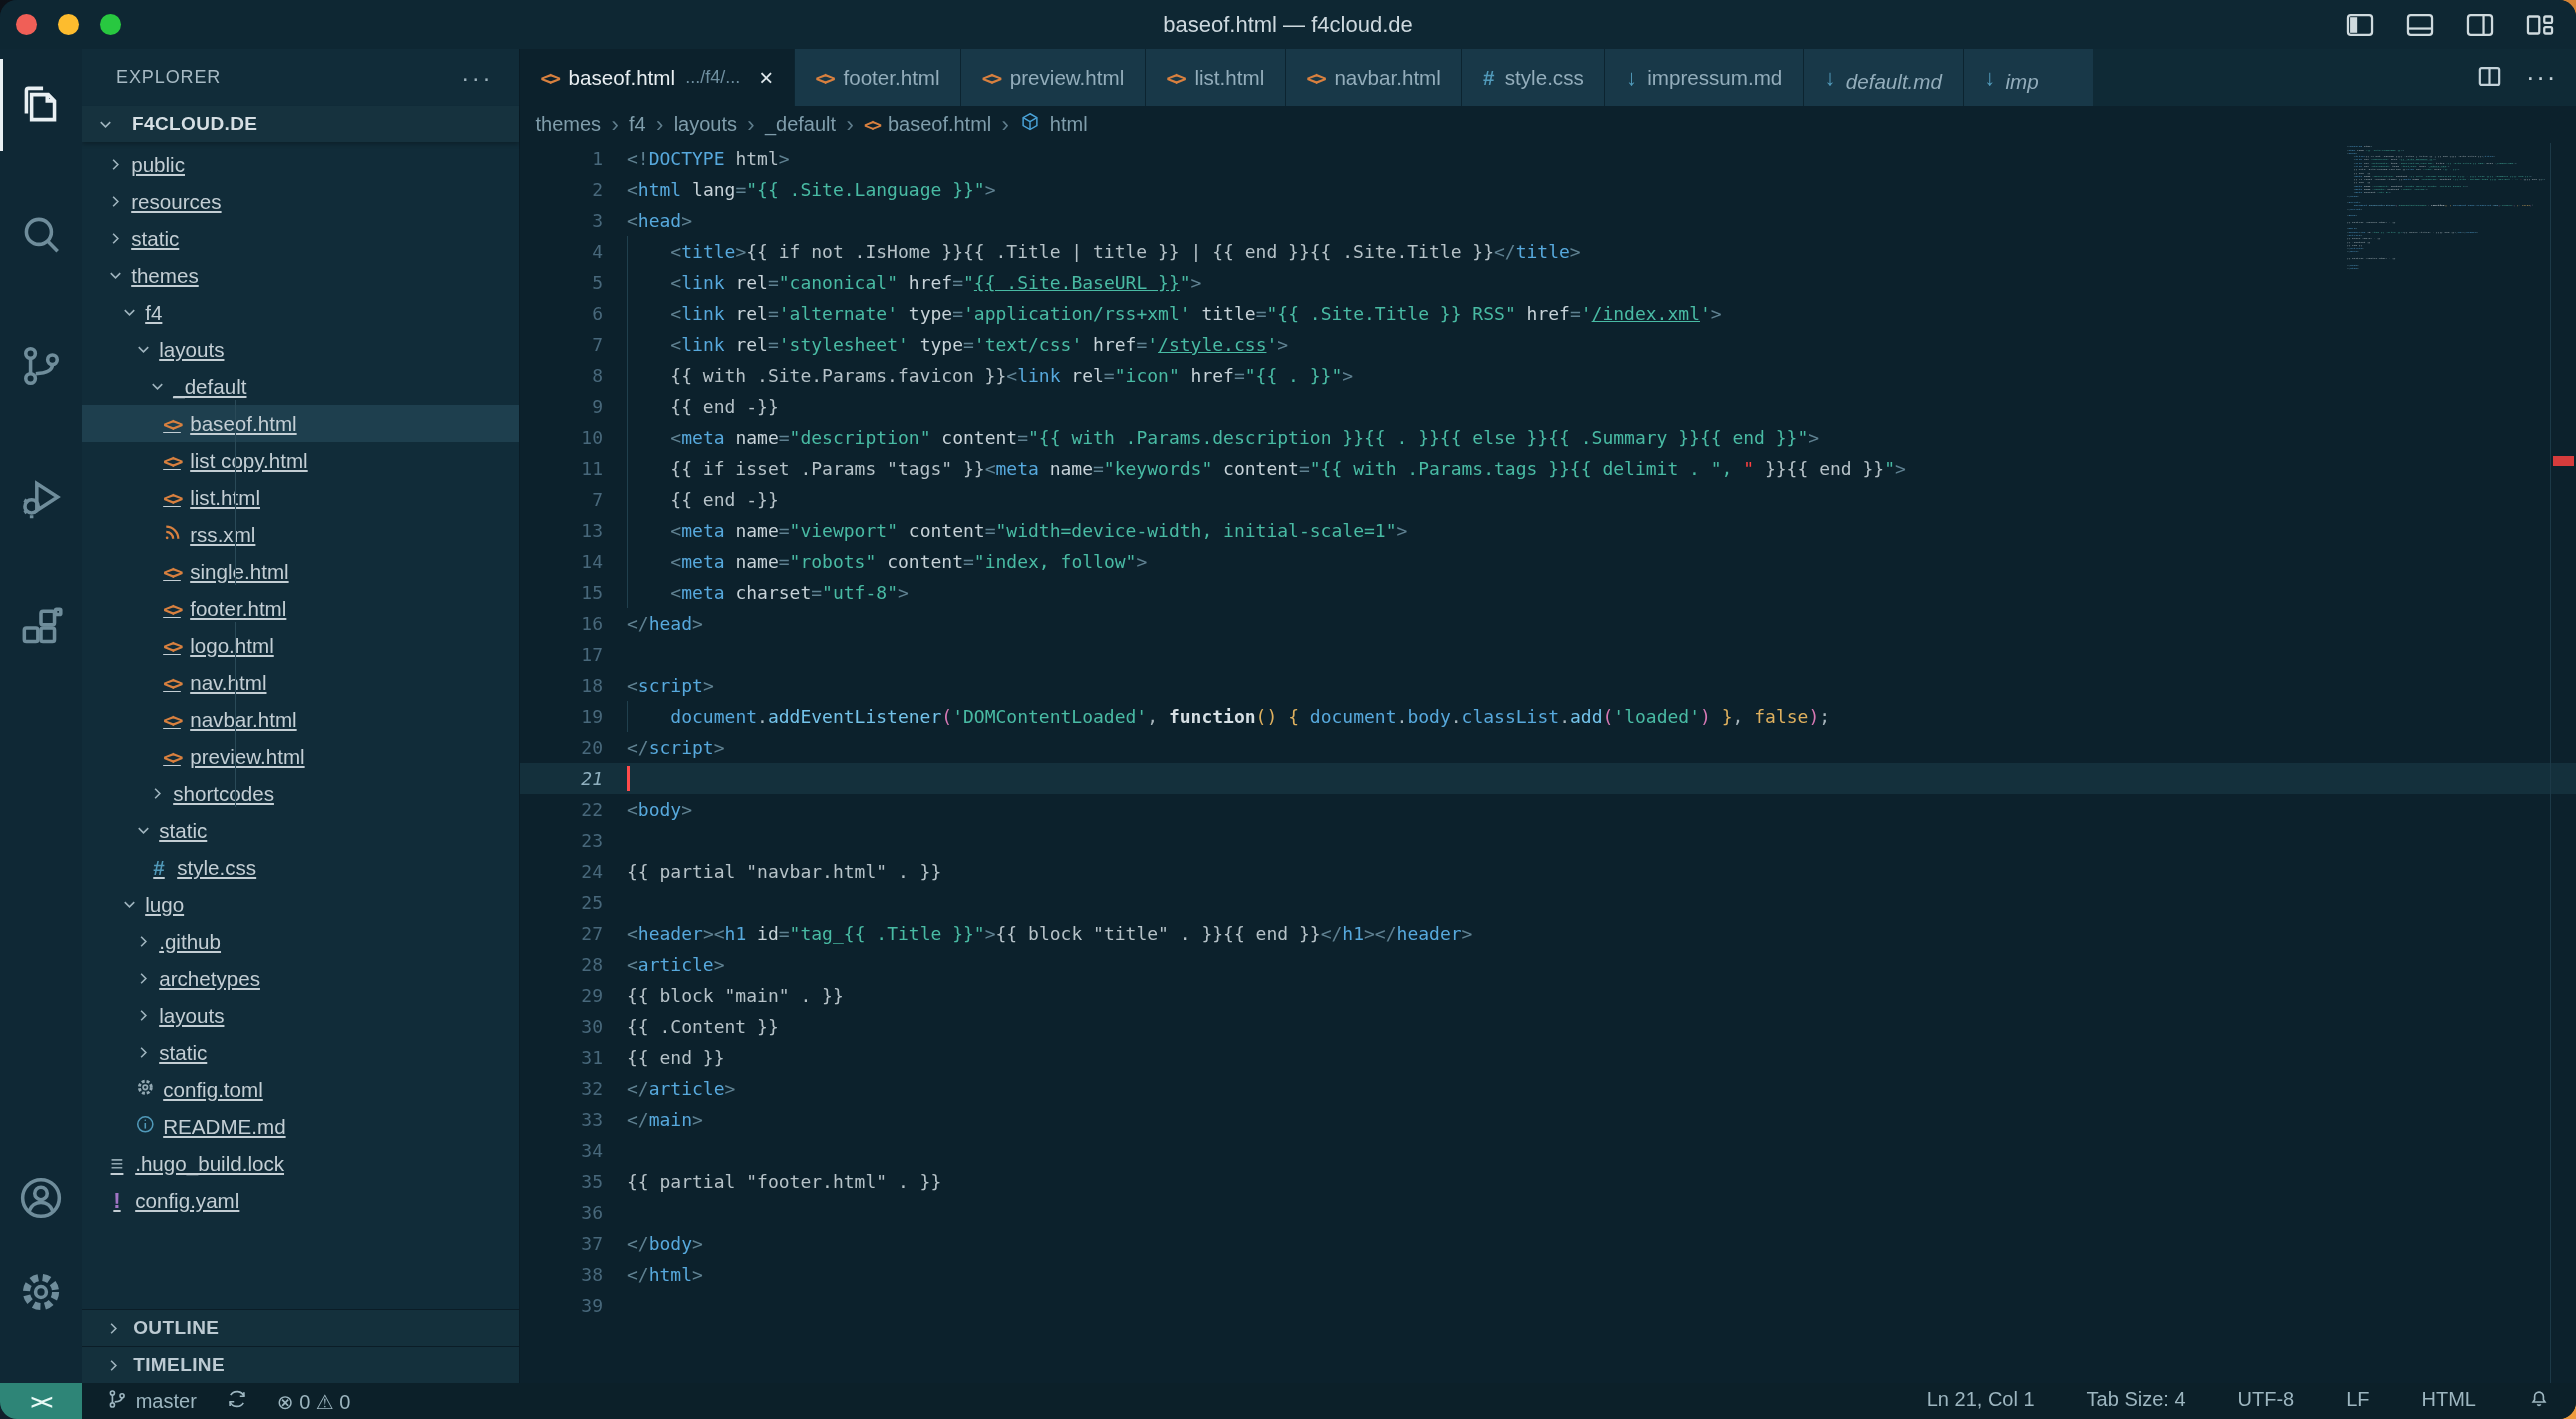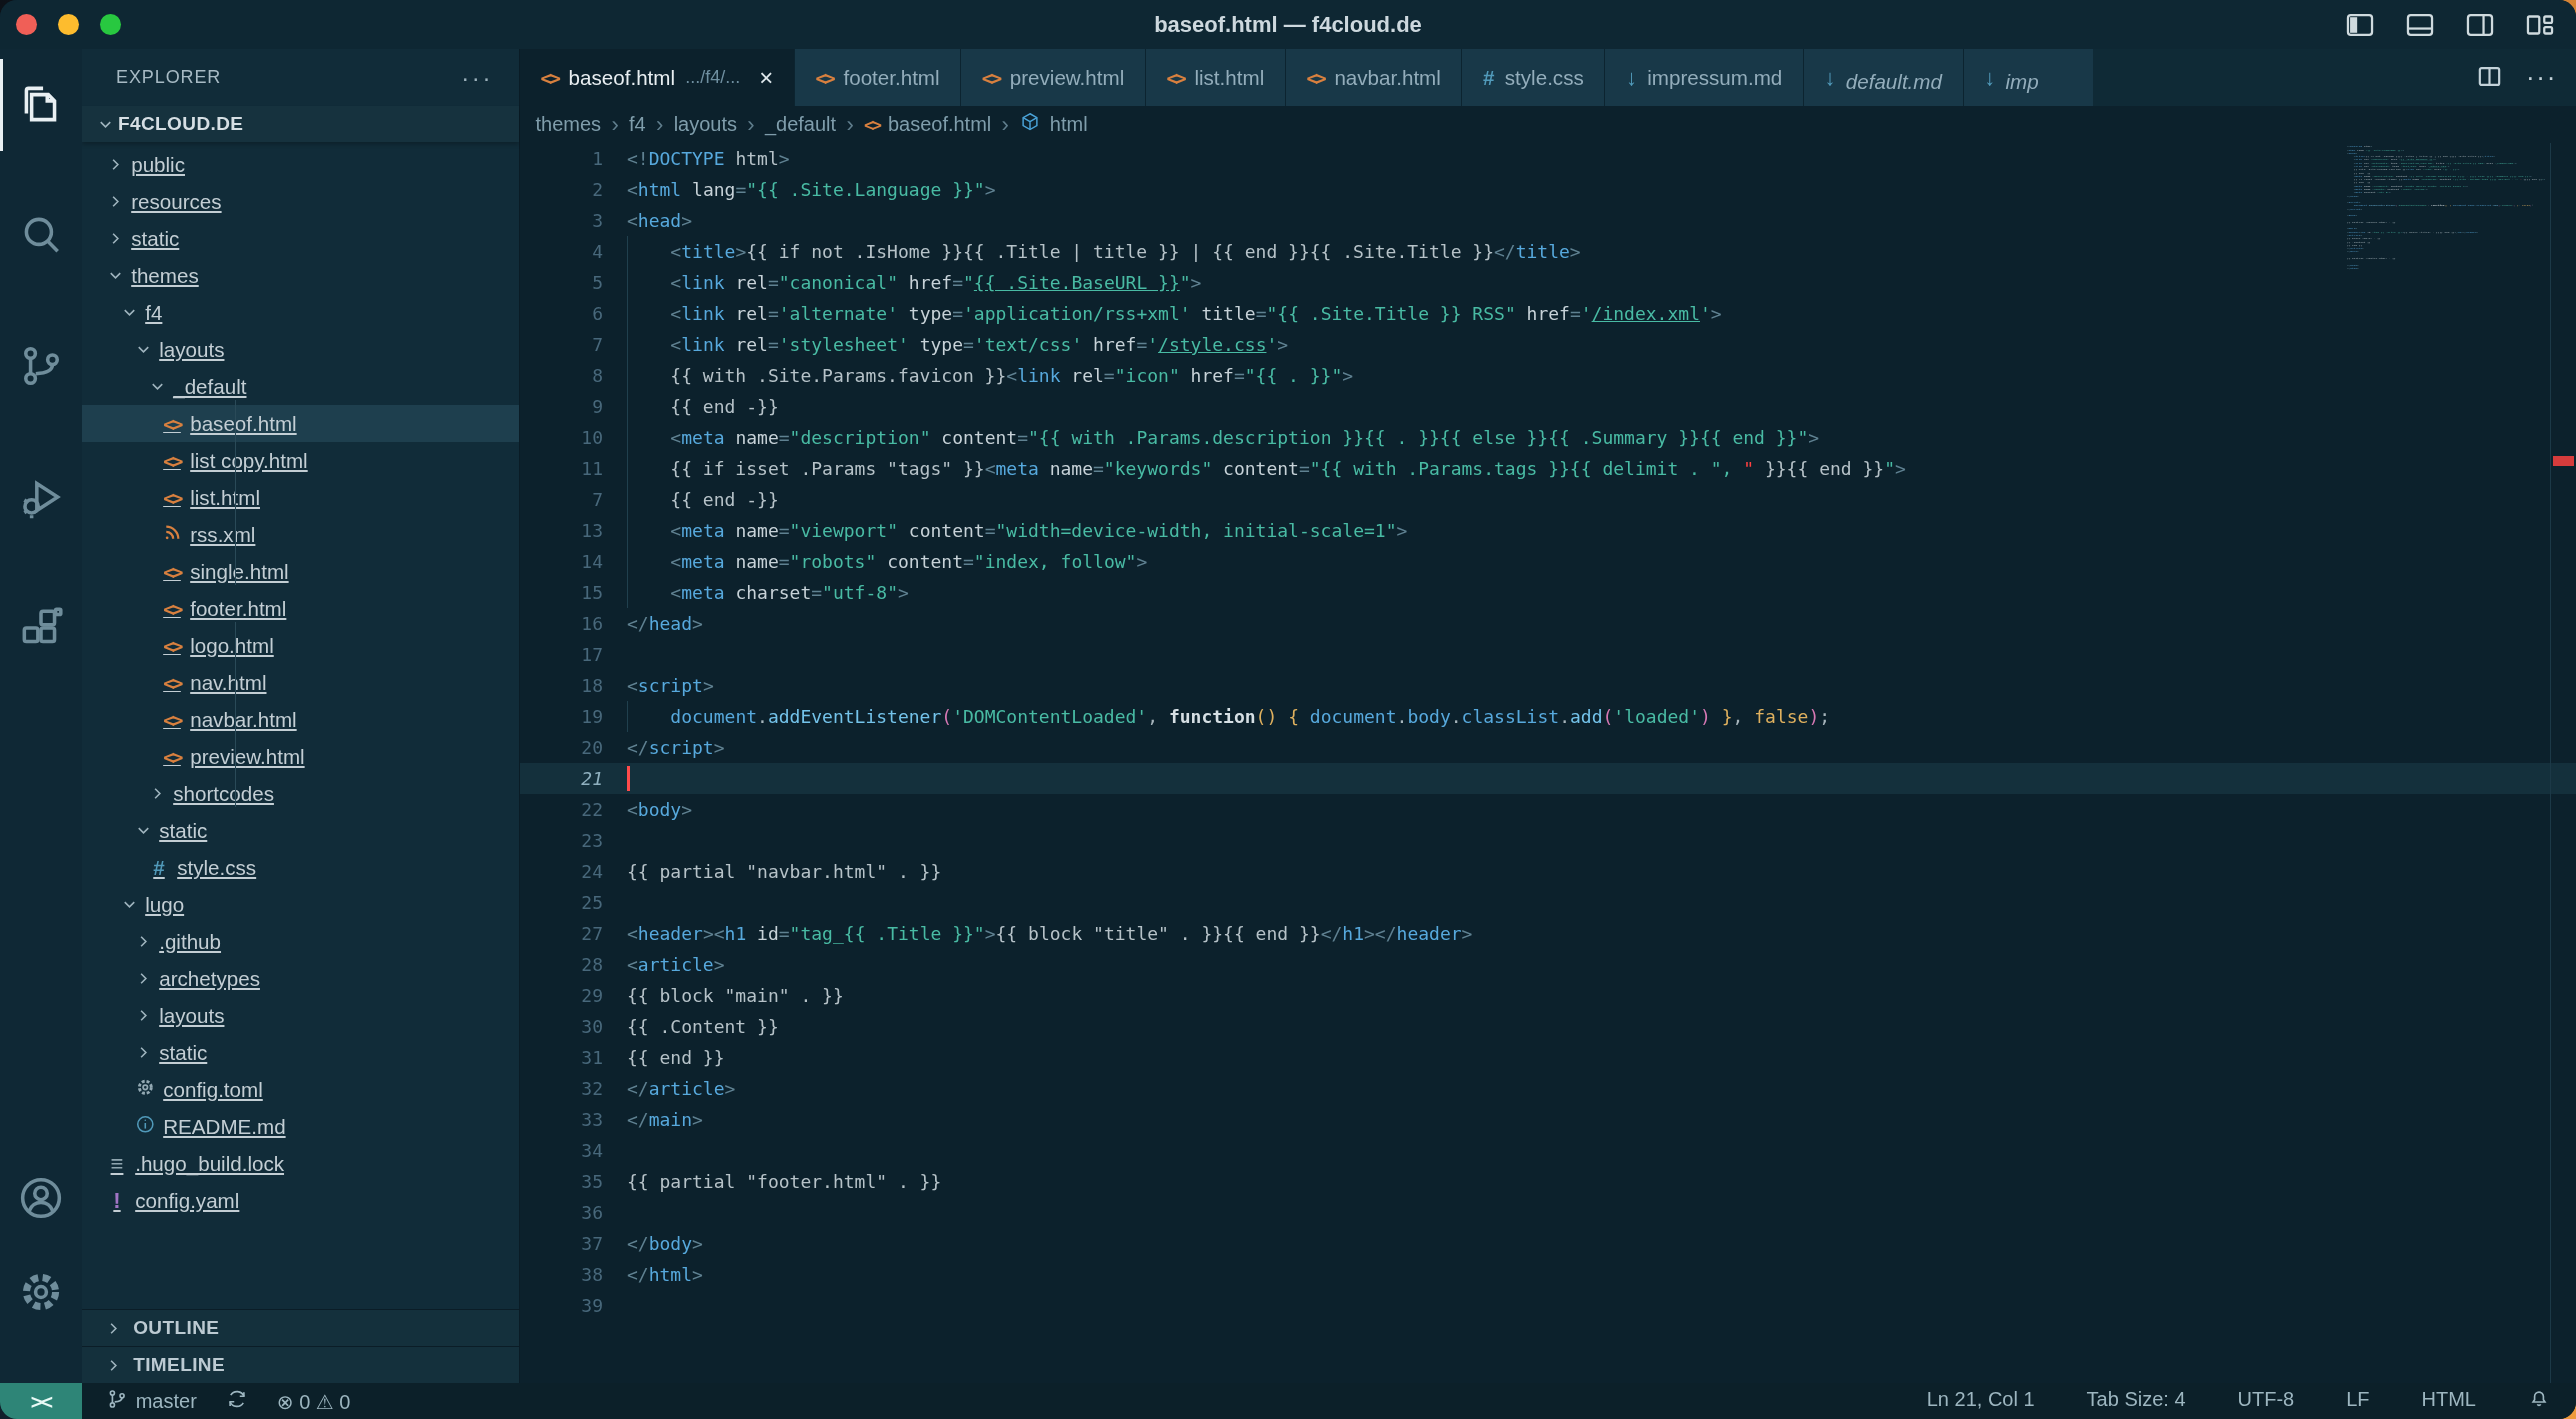--- a/index.html
+++ b/index.html
@@ -5,21 +5,21 @@
   * { margin:0; padding:0; box-sizing:border-box; }
   html,body { width:2576px; height:1419px; }
   body {
     font-family:"Liberation Sans", sans-serif;
     background:linear-gradient(105deg,#0d1118 0%,#1b3a52 38%,#b86a2e 72%,#ef9a3d 100%);
     overflow:hidden;
   }
   .window { position:absolute; inset:0; border-radius:17px; overflow:hidden; background:var(--editor-bg); }
 
   
-  .titlebar { position:relative; height:49px; background:var(--titlebar-bg);font-weight:bold; }
+  .titlebar { position:relative; height:49px; background:var(--titlebar-bg); }
   .traffic { position:absolute; left:15.5px; top:13.7px; display:flex; gap:20.6px; }
   .tl { width:21.5px; height:21.5px; border-radius:50%; }
   .tl.close { background:#f05f57; } .tl.min { background:#fdbc2e; } .tl.max { background:#28c840; }
   .win-title { position:absolute; left:0; right:0; top:0; height:49px; line-height:49px; text-align:center;
     color:#cdd8de; font-size:22px; }
   .layout-controls { position:absolute; right:19px; top:7.7px; display:flex; gap:26px; }
   .layout-controls svg { width:34px; height:34px; stroke:#cfdade; fill:none; stroke-width:1.6; }
 
   
   .main { display:flex; height:1334px; }
@@ -28,21 +28,21 @@
   .act-item { width:82px; height:112px; display:flex; align-items:center; justify-content:center; position:relative; margin-bottom:19px;}
   .act-item svg { width:50px; height:50px; stroke:#6f8d9b; fill:none; stroke-width:1.7; }
   .act-item.active svg { stroke:#e9f0f3; }
   .act-item.active::before { content:""; position:absolute; left:0; top:10.3px; bottom:10.3px; width:3.4px; background:#e9f0f3; }
   .act-bottom { position:absolute; bottom:43px; left:0; width:82px; }
   .act-bottom .act-item { height:94px; margin-bottom:0; }
 
   .sidebar { width:438px; background:var(--sidebar-bg); flex:none; display:flex; flex-direction:column; font-size:20.6px; color:#c3ced4; border-right:0.9px solid #0a1c26;}
   .sidebar-top { height:57px; display:flex; align-items:center; padding:0 26px 0 34px; color:#a7bac4; font-size:18px; letter-spacing:0.9px;text-align:right; }
   .sidebar-top .dots { margin-left:auto; font-size:24px; letter-spacing:2.6px; color:#9db2bc; }
-  .section-header { height:36px; display:flex; align-items:center; gap:2px; padding-left:12px; background:#16323e;
+  .section-header { height:36px; display:flex; align-items:center; gap:16px; padding-left:12px; background:#16323e;
     font-weight:bold; font-size:19px; color:#d6dfe4; letter-spacing:0.4px; box-shadow:0 2.6px 4.3px rgba(0,0,0,.25); }
   .tree { position:relative; flex:1; overflow:hidden; padding-top:4px;text-decoration:underline; }
   .row { height:37px; display:flex; align-items:center; gap:5.2px; white-space:nowrap; }
   .row.selected { background:#1e3f4e; }
   .chev { width:22px; flex:none; display:flex; justify-content:center; }
   .chev svg { width:19px; height:19px; stroke:#9fb4be; stroke-width:2; fill:none; }
   .fico { width:26px; flex:none; text-align:center; font-weight:bold; }
   .fico.html { color:var(--accent-orange); font-family:"DejaVu Sans Mono",monospace; letter-spacing:-2.6px; font-size:19px;}
   .fico.css { color:#519aba; font-size:20.6px;}
   .fico.yaml{ color:#a074c4; font-size:22px;}

